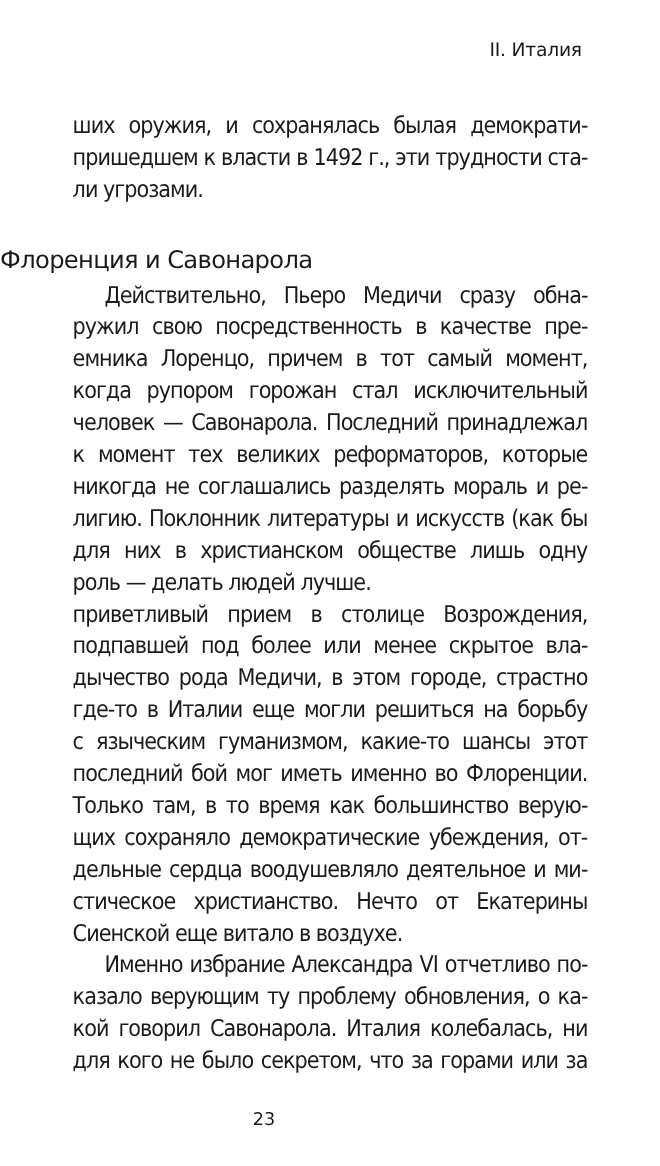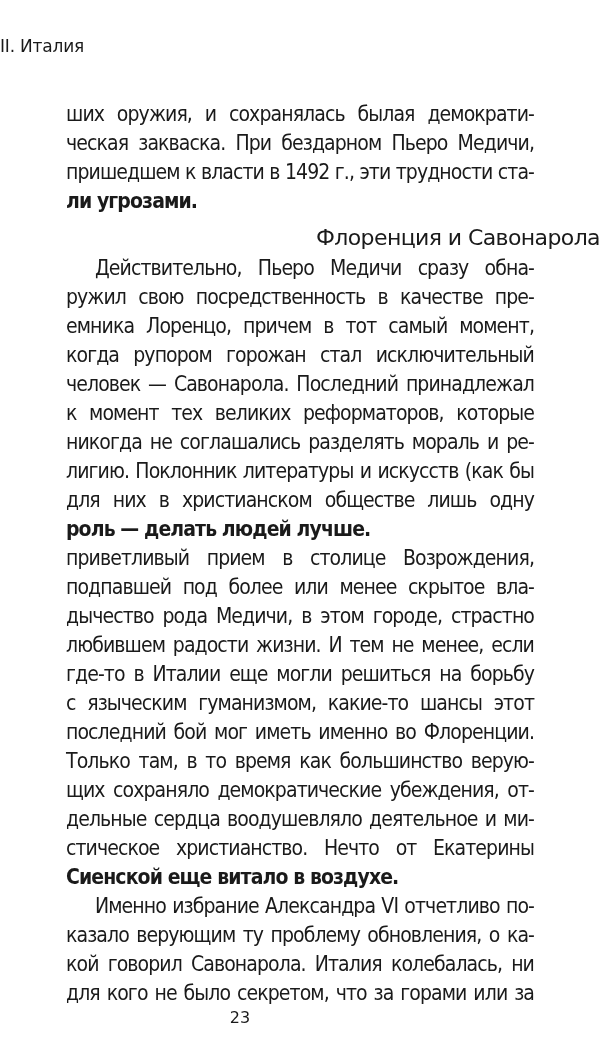--- a/index.html
+++ b/index.html
@@ -1,38 +1,37 @@
 <!DOCTYPE html>
 <html><head>
 <meta charset="utf-8">
 <style>
   html, body { margin: 0; padding: 0; background: #ffffff; }
   body { width: 600px; height: 1060px; position: relative; overflow: hidden;
          font-family: "DejaVu Sans", sans-serif; color: #1a1a1a; }
-  .running-head { position: absolute; top: 36px; left: 0; width: 529px; text-align: left;
+  .running-head { position: absolute; top: 36px; left: 0; width: 529px; text-align: right;
                   font-size: 17px; letter-spacing: -0.2px; }
   .block { position: absolute; left: 66px; width: 468px; }
   .line { height: 29px; line-height: 29px; font-size: 21px; white-space: nowrap;
           text-align: justify; text-align-last: justify; letter-spacing: -0.9px;
           font-stretch: condensed; }
-  .line.last { text-align-last: left; font-weight: bold; }
+  .line.last { text-align-last: left; }
   .line.indent { padding-left: 29px; }
-  .heading { position: absolute; top: 222px; left: 0; width: 600px; text-align: right;
+  .heading { position: absolute; top: 222px; left: 0; width: 600px; text-align: left;
              font-size: 22px; letter-spacing: -0.6px; line-height: 32px; }
   .page-number { position: absolute; top: 1008px; left: 0; width: 480px; text-align: center;
                  font-size: 16px; }
 </style>
 </head>
 <body>
 
 <div class="running-head">II. Италия</div>
 
 <div class="block" style="top:100px;">
   <div class="line">ших оружия, и сохранялась былая демократи-</div>
-  <div class="line">ческая закваска. При бездарном Пьеро Медичи,</div>
   <div class="line">пришедшем к власти в 1492 г., эти трудности ста-</div>
   <div class="line last">ли угрозами.</div>
 </div>
 
 <div class="heading">Флоренция и Савонарола</div>
 
 <div class="block" style="top:254px;">
   <div>
     <div class="line indent">Действительно, Пьеро Медичи сразу обна-</div>
     <div class="line">ружил свою посредственность в качестве пре-</div>
@@ -42,21 +41,20 @@
     <div class="line">к момент тех великих реформаторов, которые</div>
     <div class="line">никогда не соглашались разделять мораль и ре-</div>
     <div class="line">лигию. Поклонник литературы и искусств (как бы</div>
     <div class="line">для них в христианском обществе лишь одну</div>
     <div class="line last">роль — делать людей лучше.</div>
   </div>
   <div>
     <div class="line">приветливый прием в столице Возрождения,</div>
     <div class="line">подпавшей под более или менее скрытое вла-</div>
     <div class="line">дычество рода Медичи, в этом городе, страстно</div>
-    <div class="line">любившем радости жизни. И тем не менее, если</div>
     <div class="line">где-то в Италии еще могли решиться на борьбу</div>
     <div class="line">с языческим гуманизмом, какие-то шансы этот</div>
     <div class="line">последний бой мог иметь именно во Флоренции.</div>
     <div class="line">Только там, в то время как большинство верую-</div>
     <div class="line">щих сохраняло демократические убеждения, от-</div>
     <div class="line">дельные сердца воодушевляло деятельное и ми-</div>
     <div class="line">стическое христианство. Нечто от Екатерины</div>
     <div class="line last">Сиенской еще витало в воздухе.</div>
   </div>
   <div>

